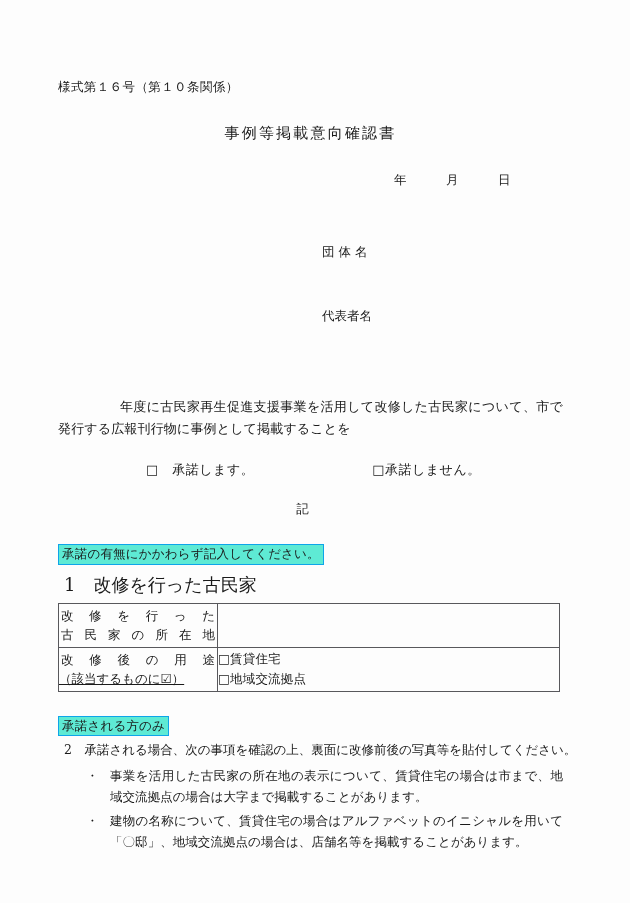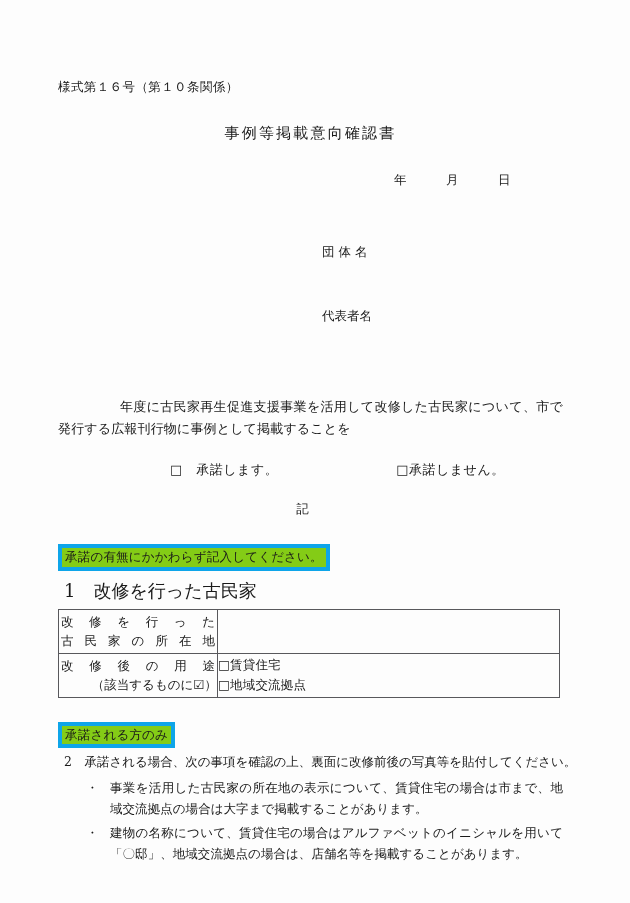--- a/index.html
+++ b/index.html
@@ -77,40 +77,40 @@
   }
 
   
   .consent-row {
     margin-top: 20px;
     font-size: 13px;
     display: flex;
     white-space: pre;
     letter-spacing: 0.5px;
   }
-  .consent-yes { margin-left: 112px; }
+  .consent-yes { margin-left: 88px; }
   .consent-no  { margin-left: 118px; }
 
   
   .ki {
     margin-top: 22px;
     text-align: center;
     font-size: 12.5px;
     padding-right: 16px;
   }
 
   
   .notice-box {
     display: inline-block;
-    border: 4px solid #0ea5e9;
+    border: 1px solid #0ea5e9;
     padding: 1px 3px 2px 3px;
     font-size: 12.5px;
     line-height: 1.25;
     letter-spacing: 0.2px;
-    background: #84cc16;
+    background: #5eead4;
   }
   .notice-wrap-1 { margin-top: 26px; }
   .notice-wrap-2 { margin-top: 24px; }
 
   
   .num-head {
     margin-top: 6px;
     font-size: 18px;
     white-space: pre;
     line-height: 1.5;
@@ -140,22 +140,23 @@
   .cell-line-justify {
     display: block;
     text-align: justify;
     text-justify: inter-ideograph;
     text-align-last: justify;
     line-height: 1.55;
     padding: 0 2px;
   }
   .cell-line-center {
     display: block;
-    text-align: right;
+    text-align: left;
     line-height: 1.55;
+    text-decoration: underline;
   }
   .row-1 { height: 44px; }
   .row-2 { height: 44px; }
   .chk-line {
     line-height: 1.65;
     letter-spacing: 0.2px;
   }
 
   
   .sec2-text {

